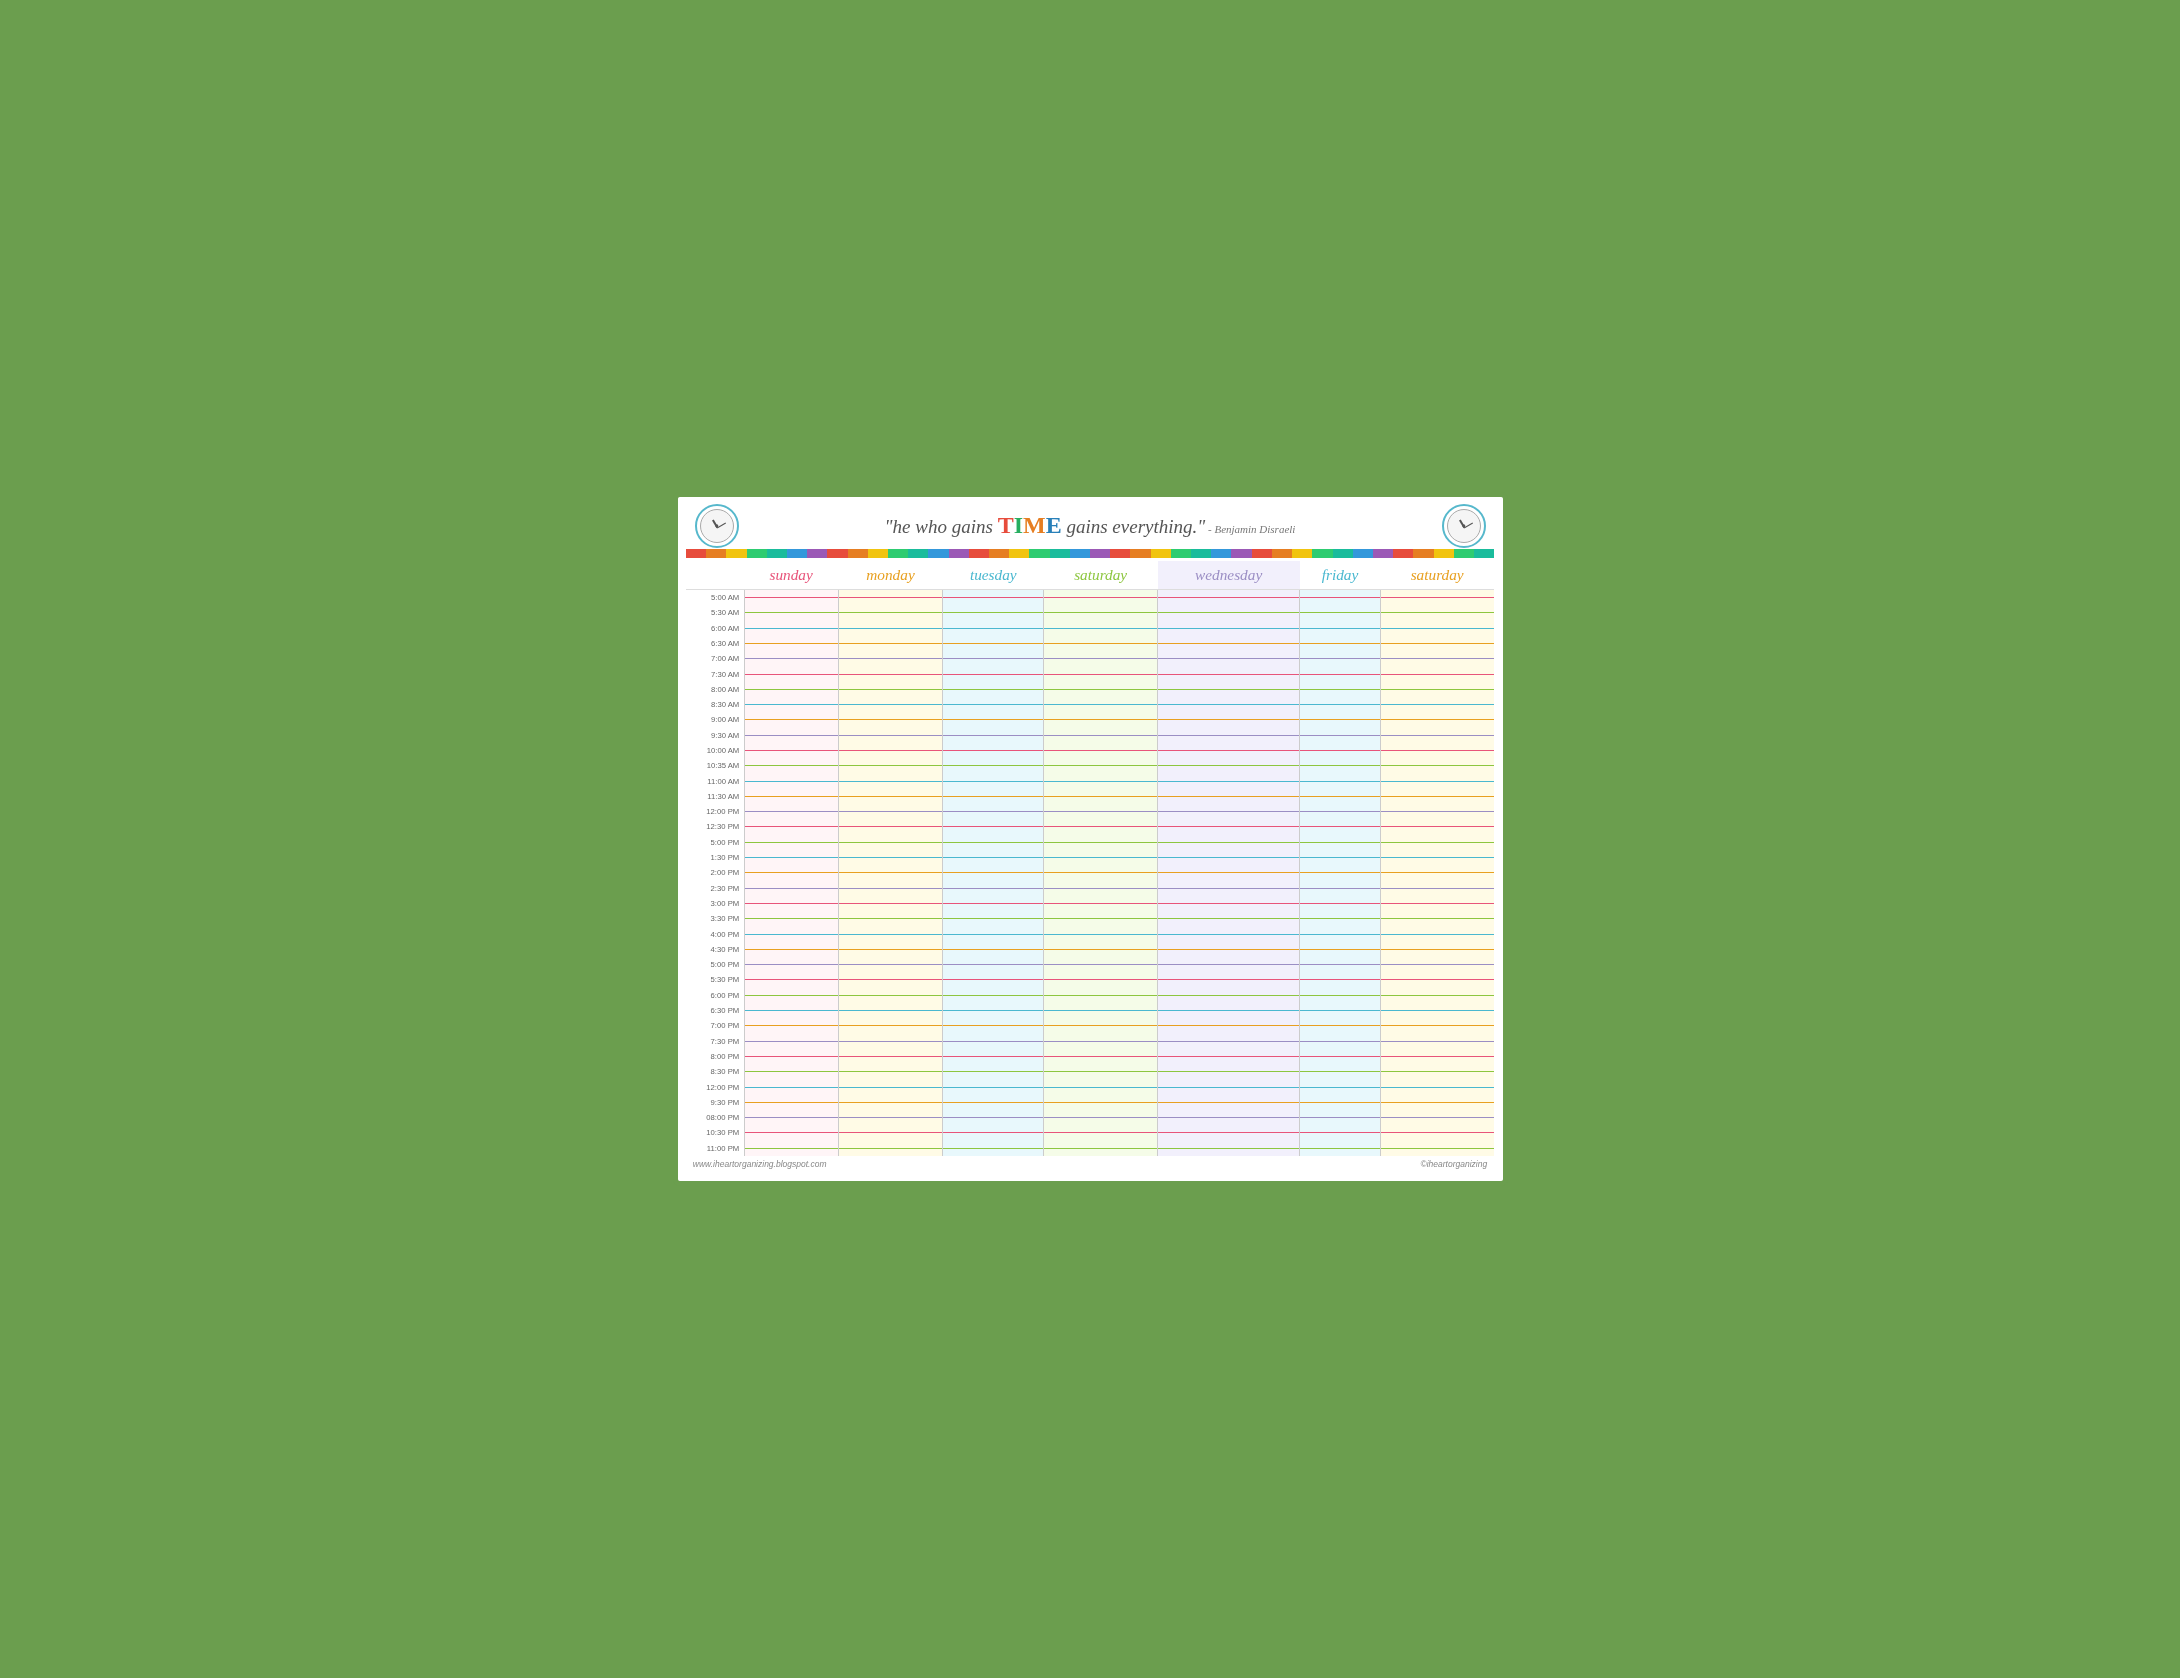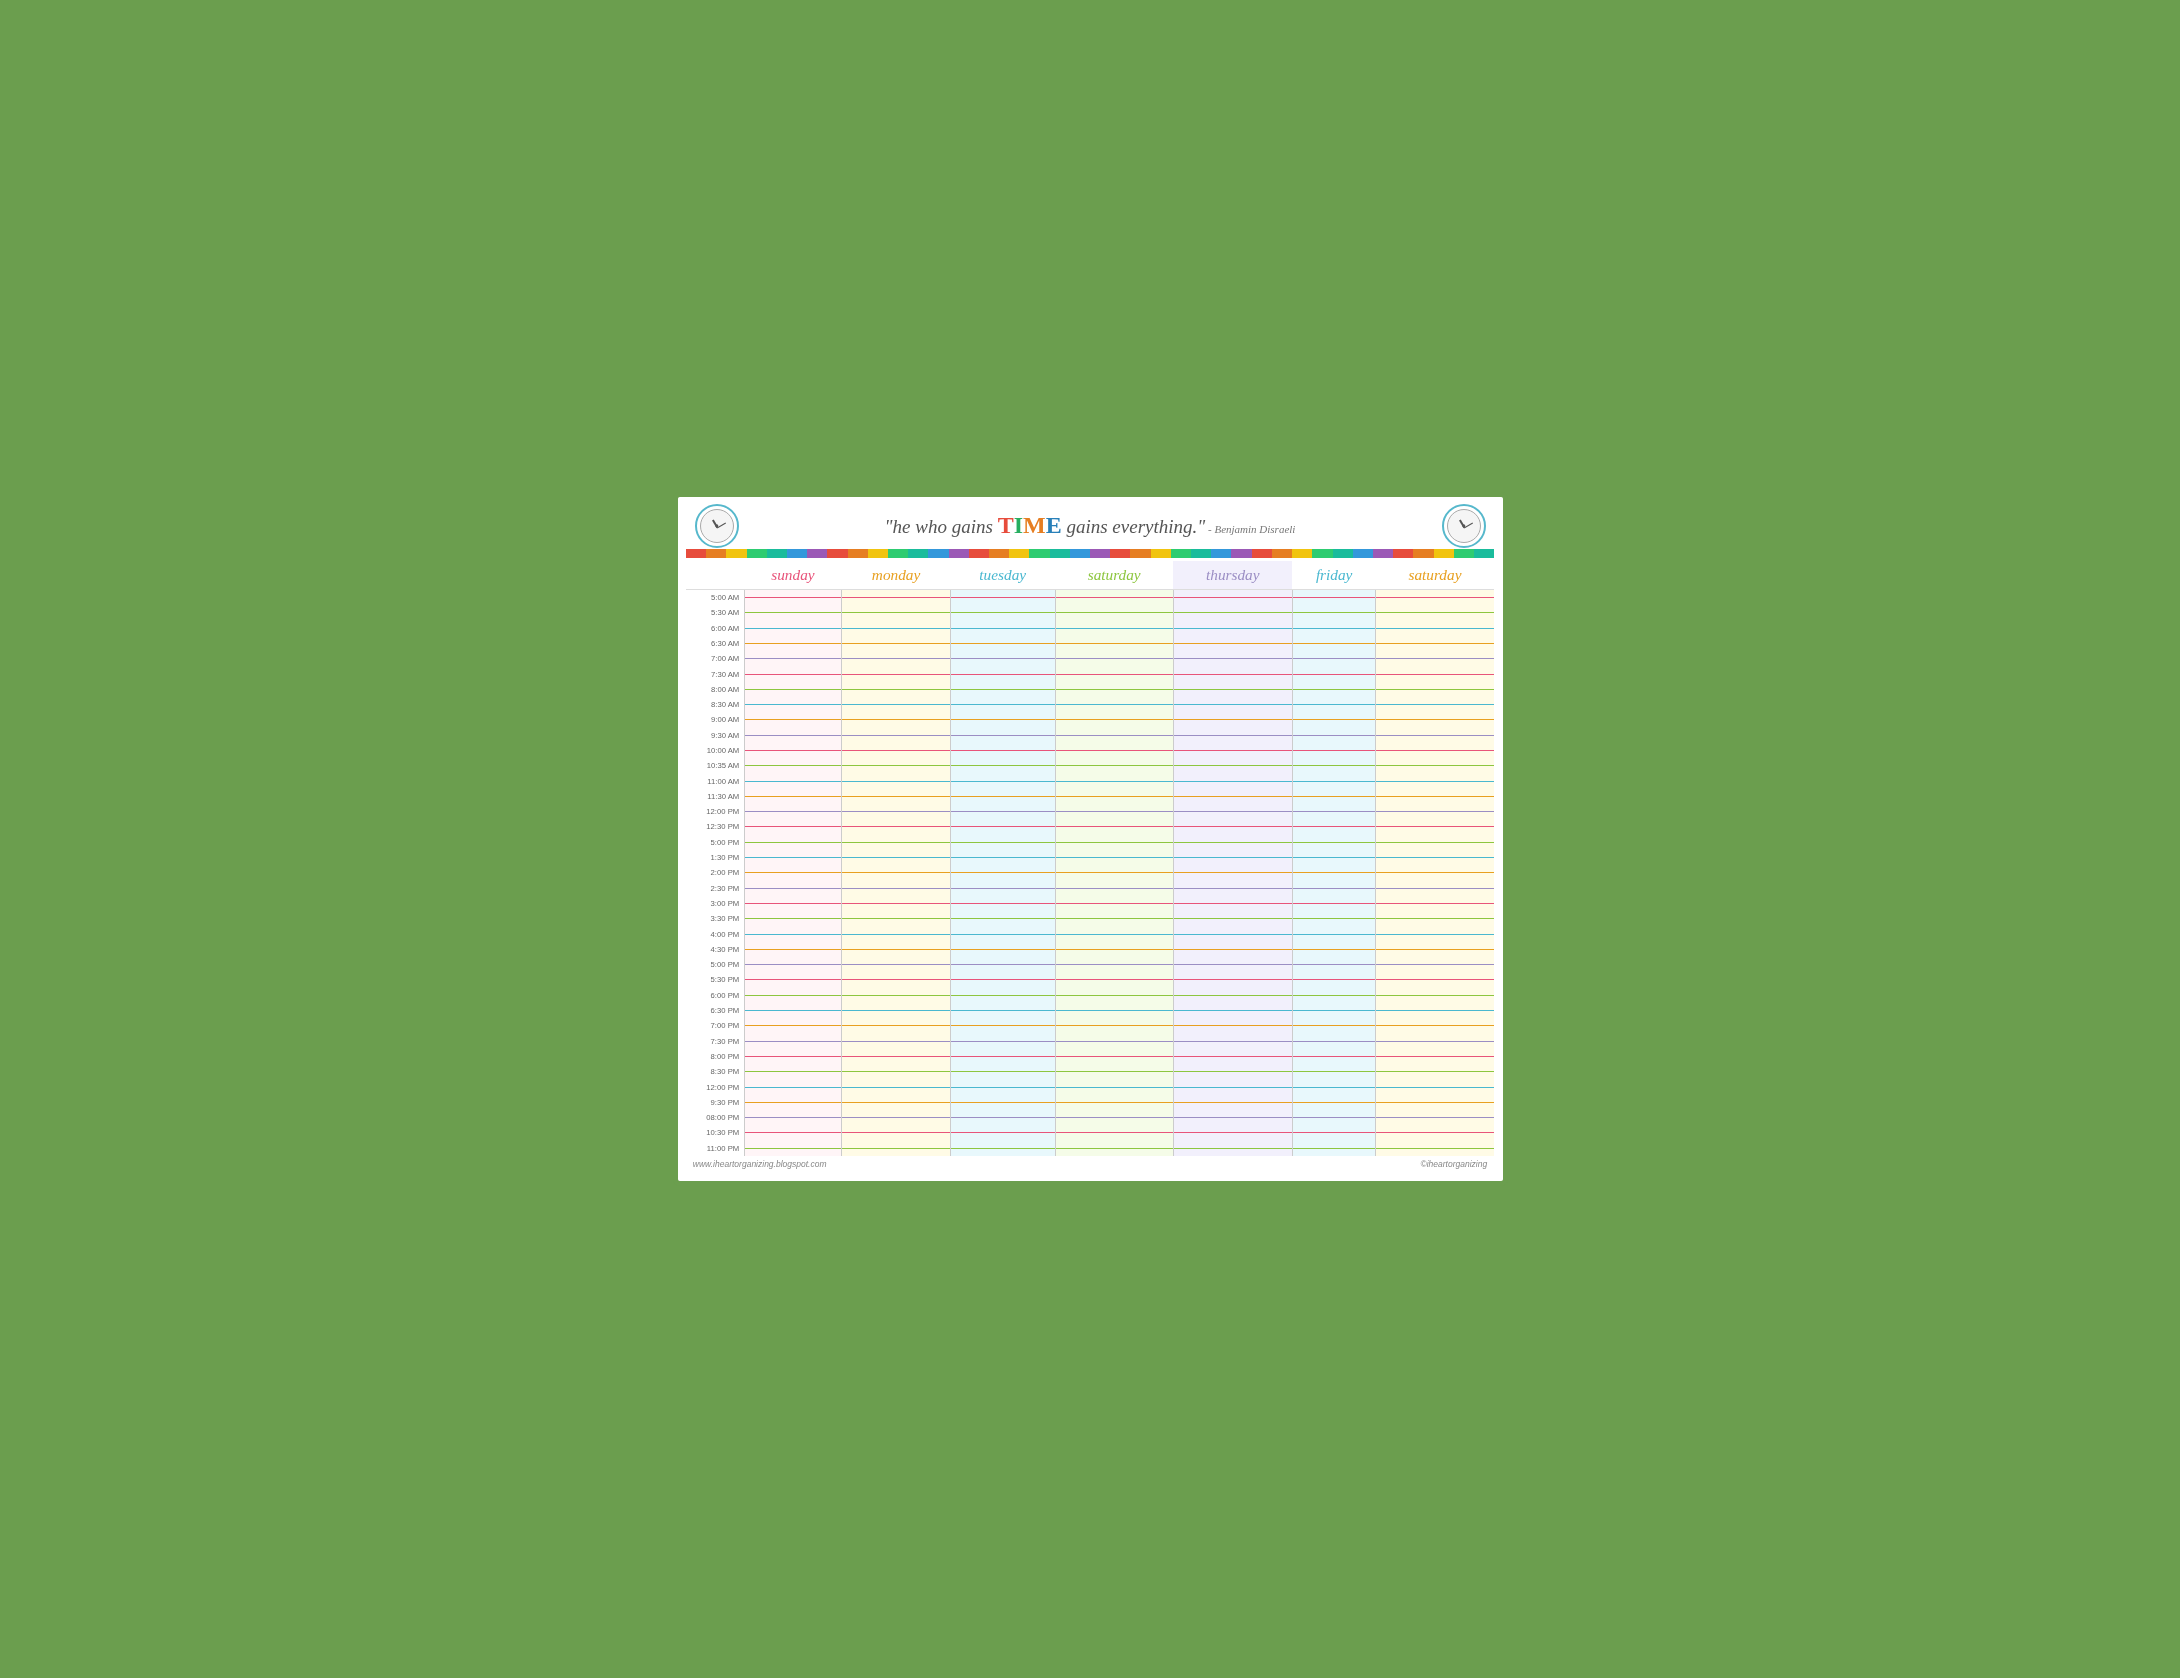--- a/index.html
+++ b/index.html
@@ -247,21 +247,21 @@
 
   <table class="calendar-grid" id="calendar-table">
     <thead>
       <tr class="header-row" id="day-header-row">
         <th class="time-label-col"></th>
 
       <th class="th-sunday">sunday</th>
           <th class="th-monday">monday</th>
           <th class="th-tuesday">tuesday</th>
           <th class="th-wednesday">saturday</th>
-          <th class="th-thursday th-thursday-bg">thursday</th>
+          <th class="th-thursday th-thursday-bg">wednesday</th>
           <th class="th-friday">friday</th>
           <th class="th-saturday">saturday</th>
         </tr>
     </thead>
     <tbody id="time-rows">
 
     <tr class="time-row">
           <td class="time-label-col">5:00 AM</td>
           <td class="day-cell col-sunday">
             <span class="cell-inner" style="border-bottom-color: rgb(232, 84, 122);"></span>

